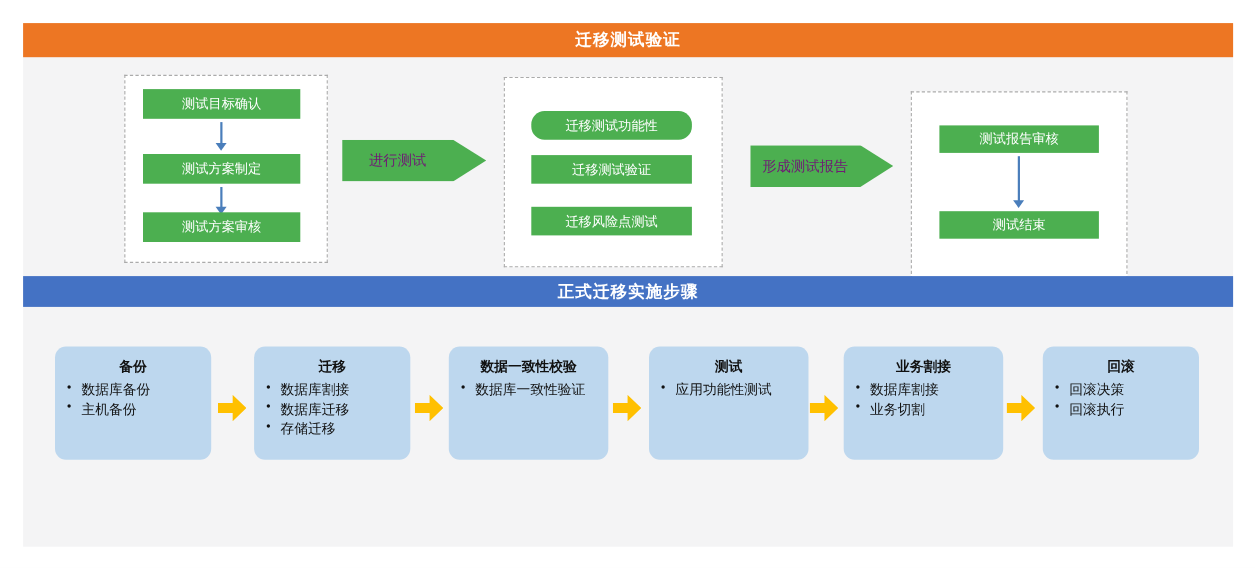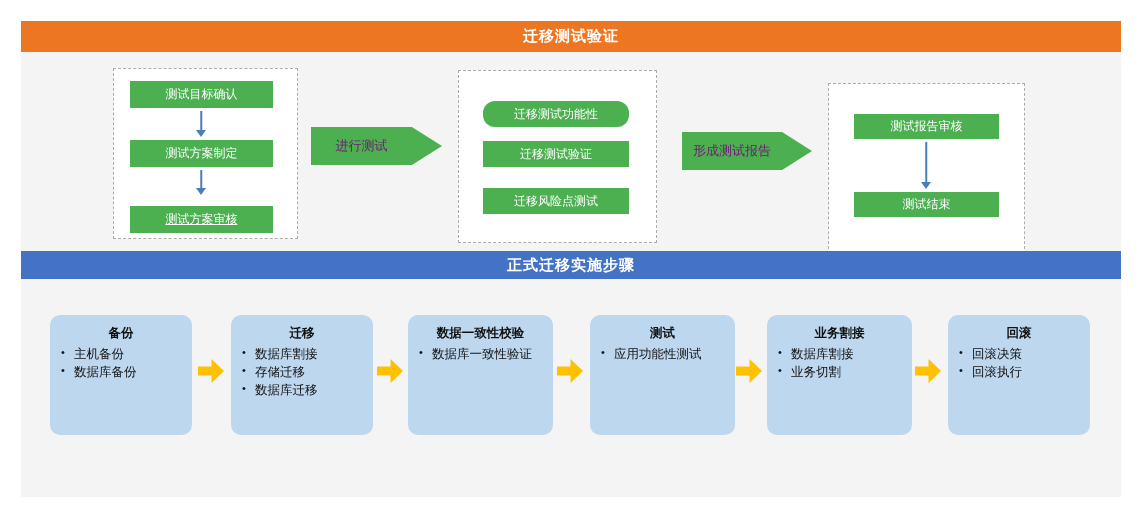--- a/index.html
+++ b/index.html
@@ -17,21 +17,21 @@
 
   
   .group { position: absolute; background: #ffffff; border: 1px dashed #ababab; }
   .g1 { left: 92px;  top: 47px; width: 185px; height: 171px; }
   .g2 { left: 437px; top: 49px; width: 199px; height: 173px; }
   .g3 { left: 807px; top: 62px; width: 197px; height: 171px; }
 
   .step { position: absolute; background: #4CAF50; color: #ffffff; font-size: 12px;
     display: flex; align-items: center; justify-content: center; white-space: nowrap; }
   .g1 .step { left: 16px; width: 143px; height: 27px; }
-  .g1 .s1 { top: 12px; } .g1 .s2 { top: 71px; } .g1 .s3 { top: 137px; text-decoration: underline; }
+  .g1 .s1 { top: 12px; } .g1 .s2 { top: 71px; } .g1 .s3 { top: 124px; }
   .g2 .step { left: 24px; width: 146px; height: 26px; }
   .g2 .s1 { top: 30px; border-radius: 12px; } .g2 .s2 { top: 70px; } .g2 .s3 { top: 117px; }
   .g3 .step { left: 25px; width: 145px; height: 25px; }
   .g3 .s1 { top: 30px; } .g3 .s2 { top: 108px; }
 
   .varrow { position: absolute; width: 14px; }
   .varrow::before { content: ""; position: absolute; left: 50%; transform: translateX(-50%);
     top: 0; bottom: 6px; width: 1.5px; background: #4A7EBB; }
   .varrow::after { content: ""; position: absolute; left: 50%; transform: translateX(-50%);
     bottom: 0; width: 0; height: 0;
@@ -42,21 +42,21 @@
   .g3 .a1 { left: 90px; top: 58px;  height: 47px; }
 
   .pent { position: absolute; background: #4CAF50; color: #701a75; font-size: 13px;
     display: flex; align-items: center; justify-content: center; padding-right: 30px;
     clip-path: polygon(0 0, 77% 0, 100% 50%, 77% 100%, 0 100%); white-space: nowrap; }
   .p1 { left: 290px; top: 106px; width: 131px; height: 38px; }
   .p2 { left: 661px; top: 111px; width: 130px; height: 38px; }
 
   
   .stages { position: absolute; left: 0; top: 258px; width: 100%; height: 218px; }
-  .stage { position: absolute; top: 36px; width: 142px; height: 120px;
+  .stage { position: absolute; top: 36px; width: 142px; height: 103px;
     background: #BDD7EE; border-radius: 10px; padding-top: 10px; }
   .st1 { left: 29px; } .st2 { left: 210px; } .st3 { left: 387px; width: 145px; }
   .st4 { left: 569px; width: 145px; } .st5 { left: 746px; width: 145px; } .st6 { left: 927px; }
 
   .stage-title { font-size: 12.5px; font-weight: bold; color: #111; text-align: center; }
   .stage-items { list-style: none; margin: 3px 0 0 8px; }
   .stage-items li { position: relative; font-size: 12.5px; color: #111;
     padding-left: 16px; line-height: 1.45; white-space: nowrap; }
   .stage-items li::before { content: "\2022"; position: absolute; left: 3px; font-size: 11px; }
 
@@ -96,32 +96,32 @@
     <div class="step s2">测试结束</div>
   </div>
 
   <div class="band band-blue">正式迁移实施步骤</div>
 
   <div class="stages">
 
     <div class="stage st1">
       <div class="stage-title">备份</div>
       <ul class="stage-items">
+        <li>数据库备份</li>
         <li>主机备份</li>
-        <li>数据库备份</li>
       </ul>
     </div>
     <div class="yarrow y1"></div>
 
     <div class="stage st2">
       <div class="stage-title">迁移</div>
       <ul class="stage-items">
         <li>数据库割接</li>
+        <li>数据库迁移</li>
         <li>存储迁移</li>
-        <li>数据库迁移</li>
       </ul>
     </div>
     <div class="yarrow y2"></div>
 
     <div class="stage st3">
       <div class="stage-title">数据一致性校验</div>
       <ul class="stage-items">
         <li>数据库一致性验证</li>
       </ul>
     </div>

